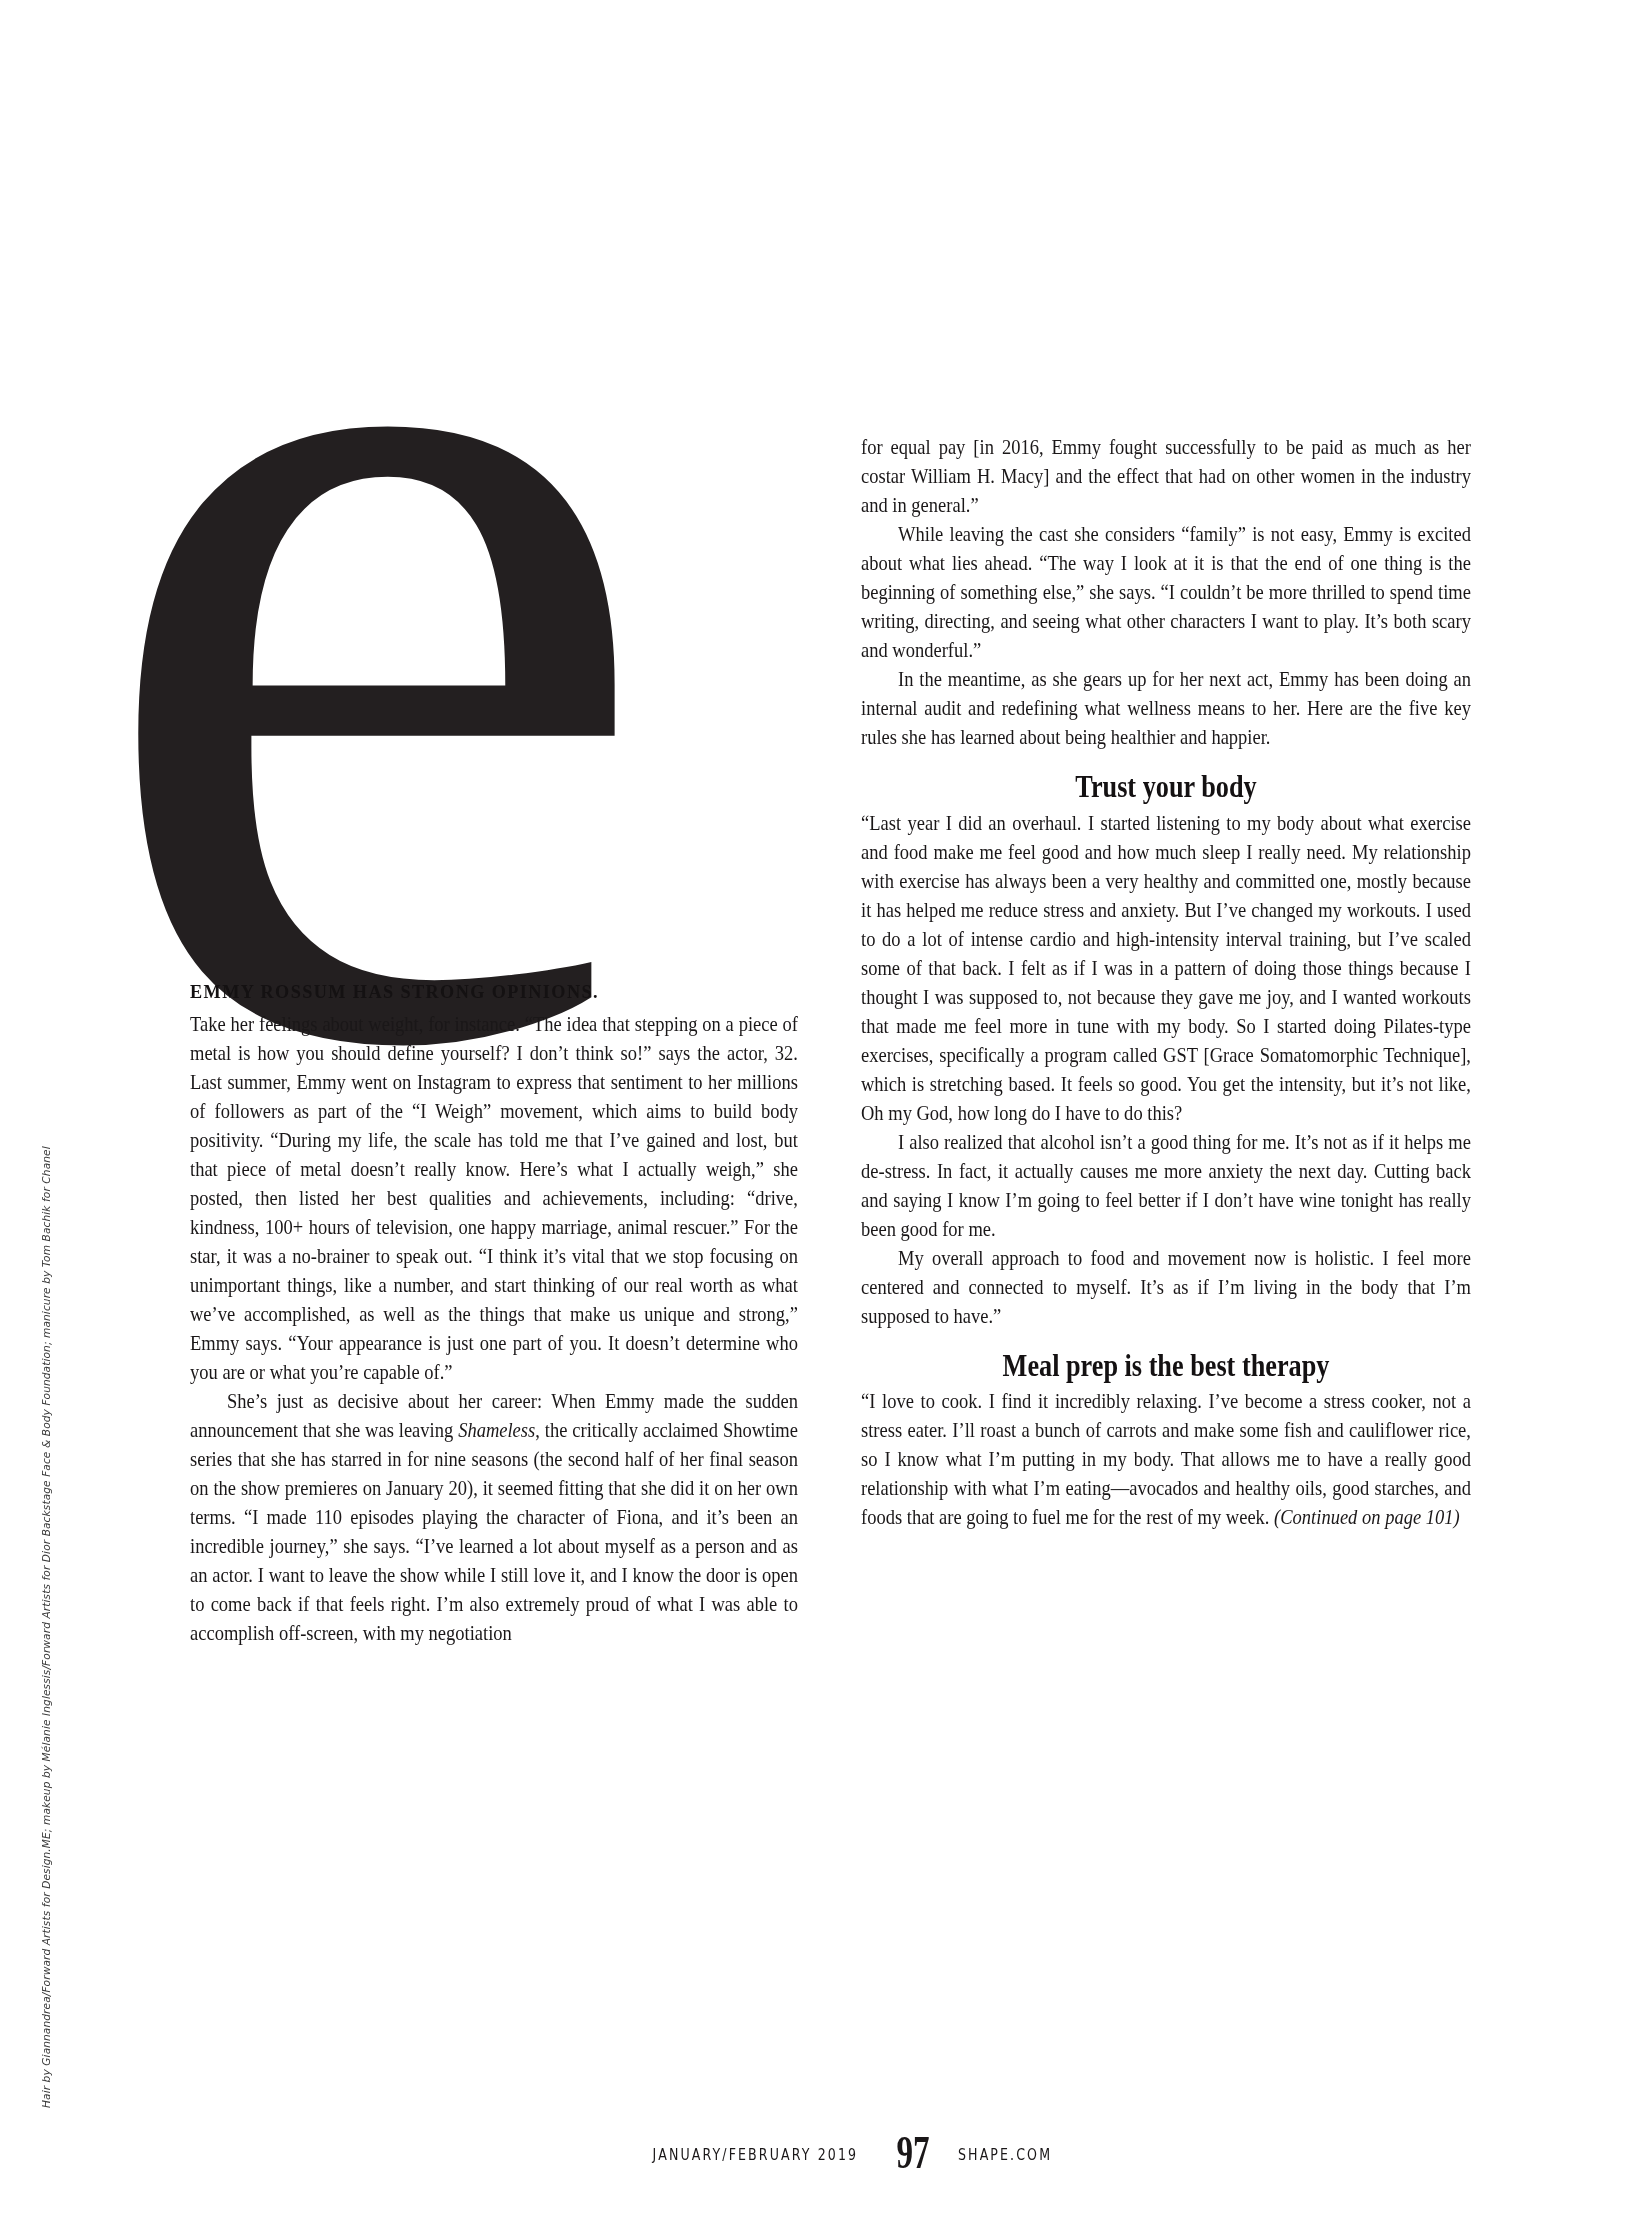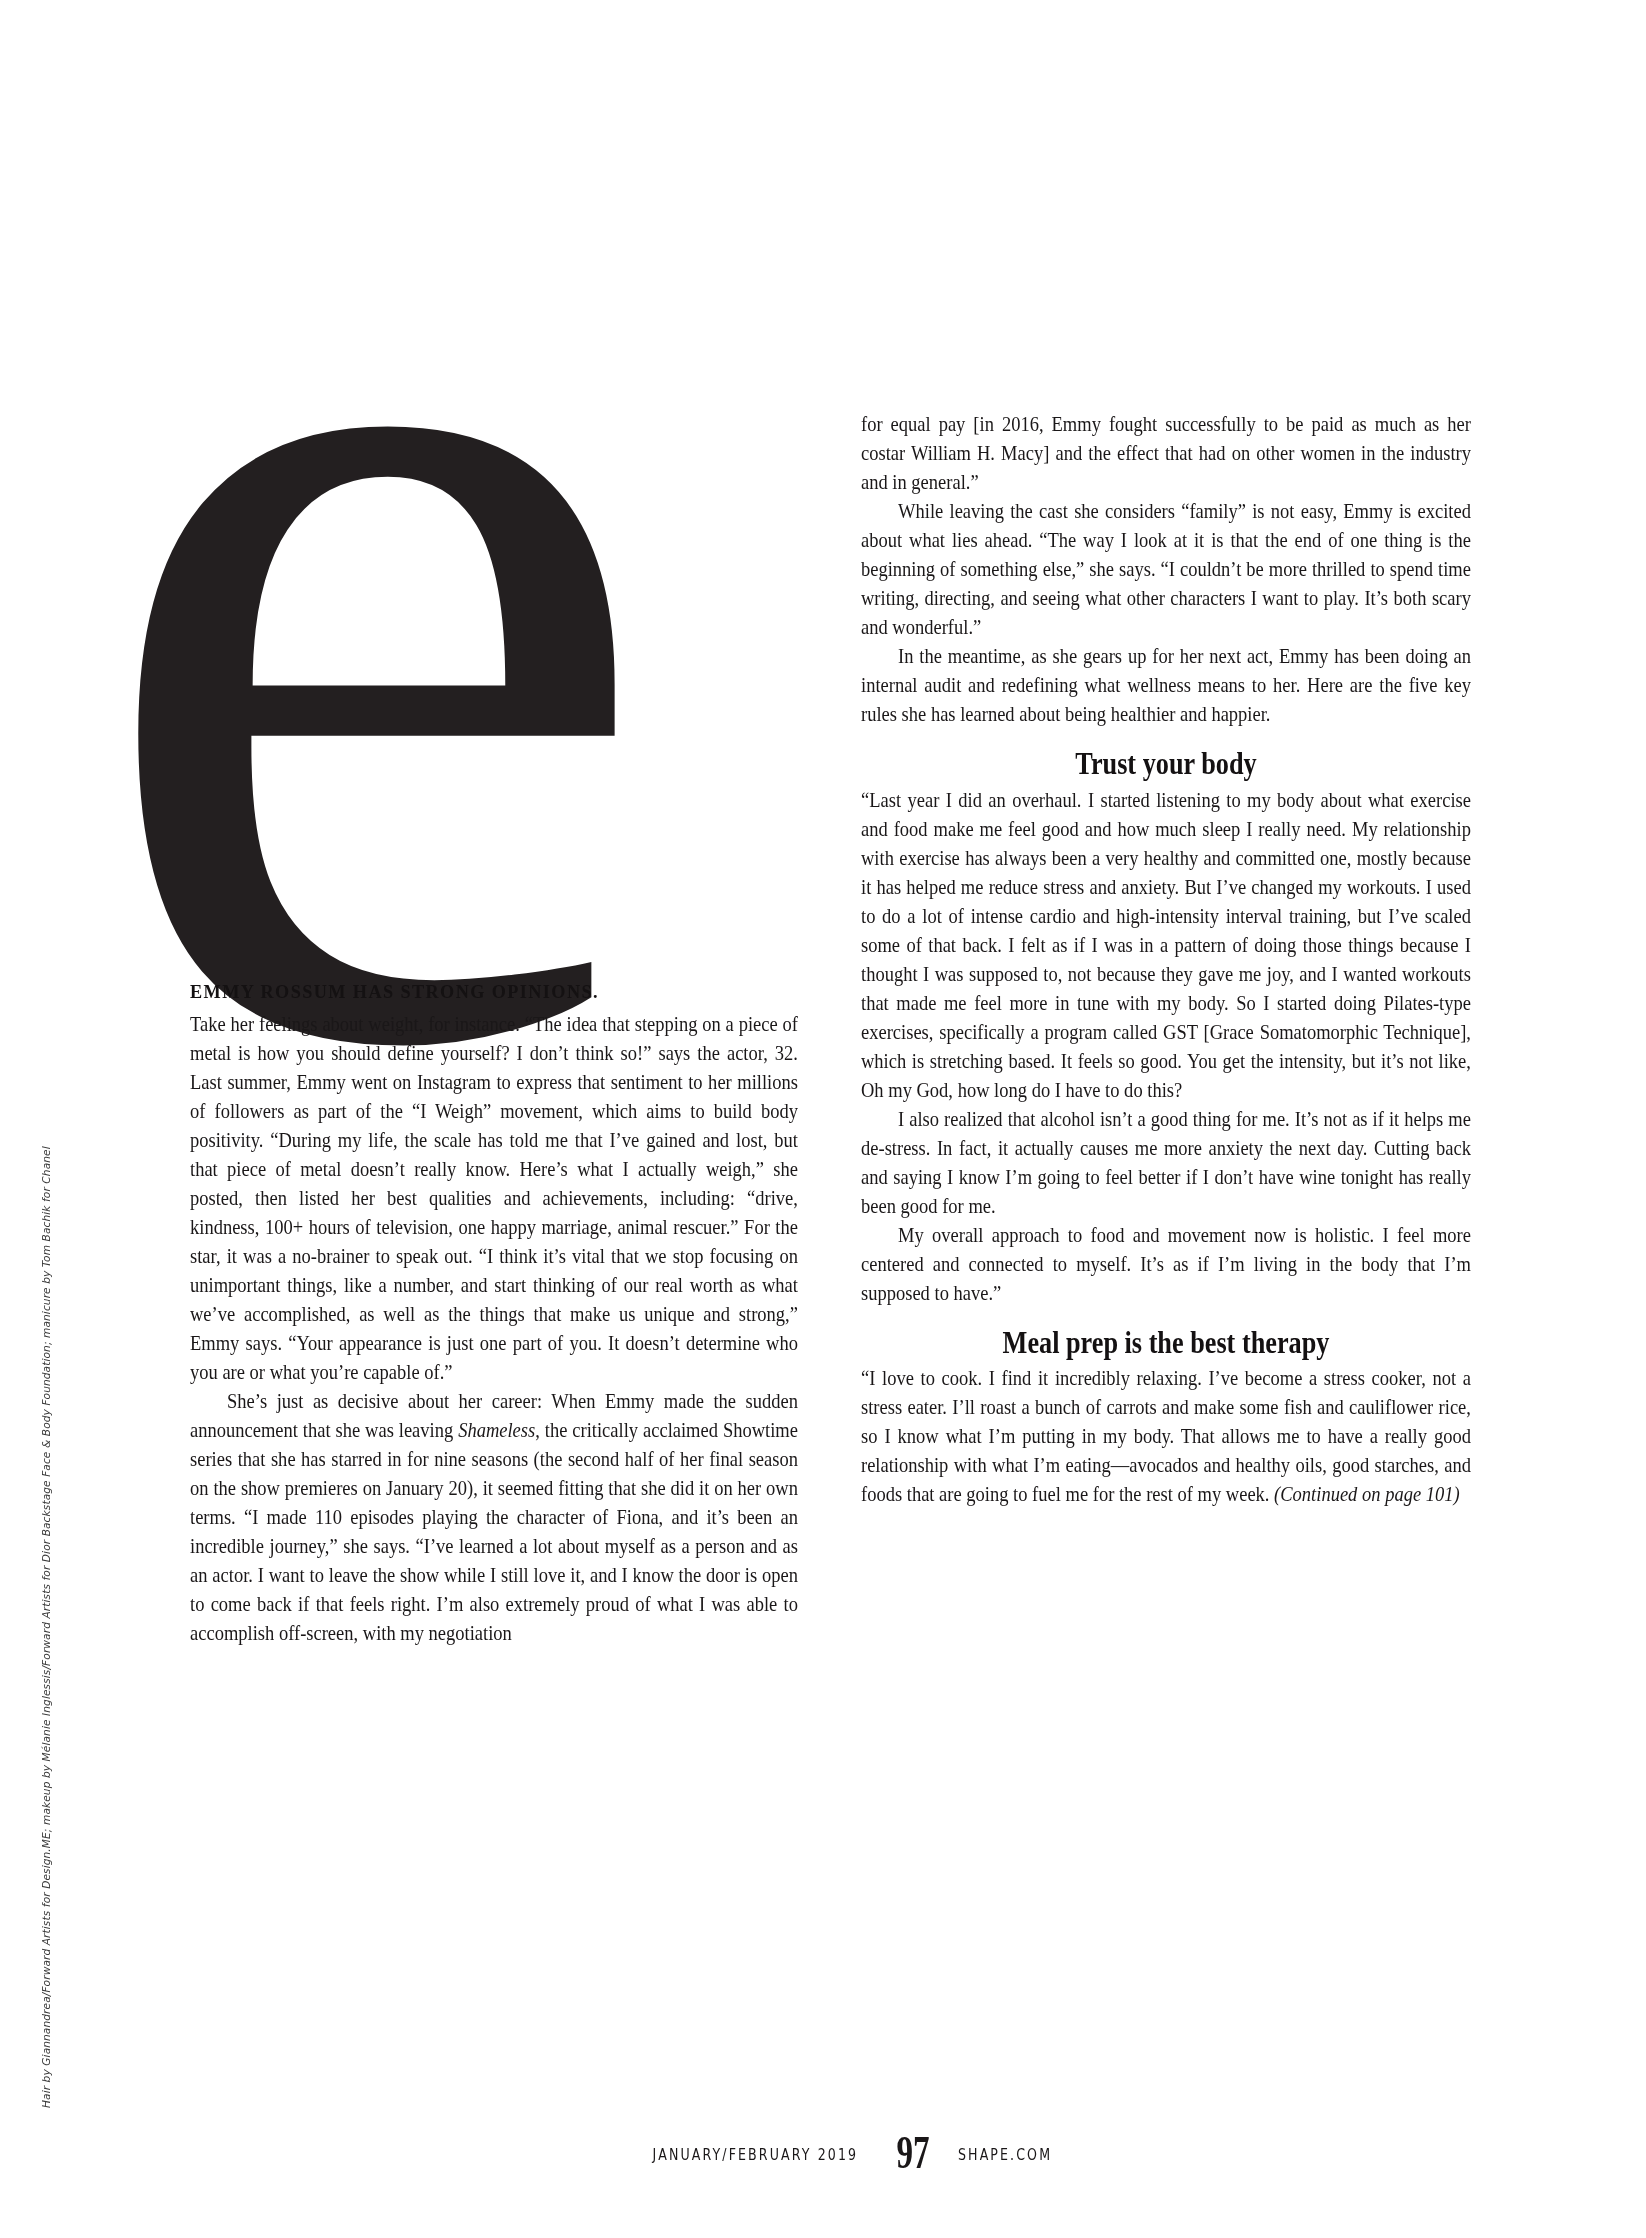--- a/index.html
+++ b/index.html
@@ -58,21 +58,21 @@
     font-family: "Liberation Serif", "DejaVu Serif", serif;
     color: #1a1718;
   }
   .col-left {
     left: 190px;
     top: 982px;
     width: 608px;
   }
   .col-right {
     left: 861px;
-    top: 410px;
+    top: 433px;
     width: 610px;
   }
 
   .kicker {
     font-family: "Liberation Serif", "DejaVu Serif", serif;
     font-weight: bold;
     font-size: 19.6px;
     letter-spacing: 1.5px;
     line-height: 1.0;
     margin: 0 0 8px 0;

